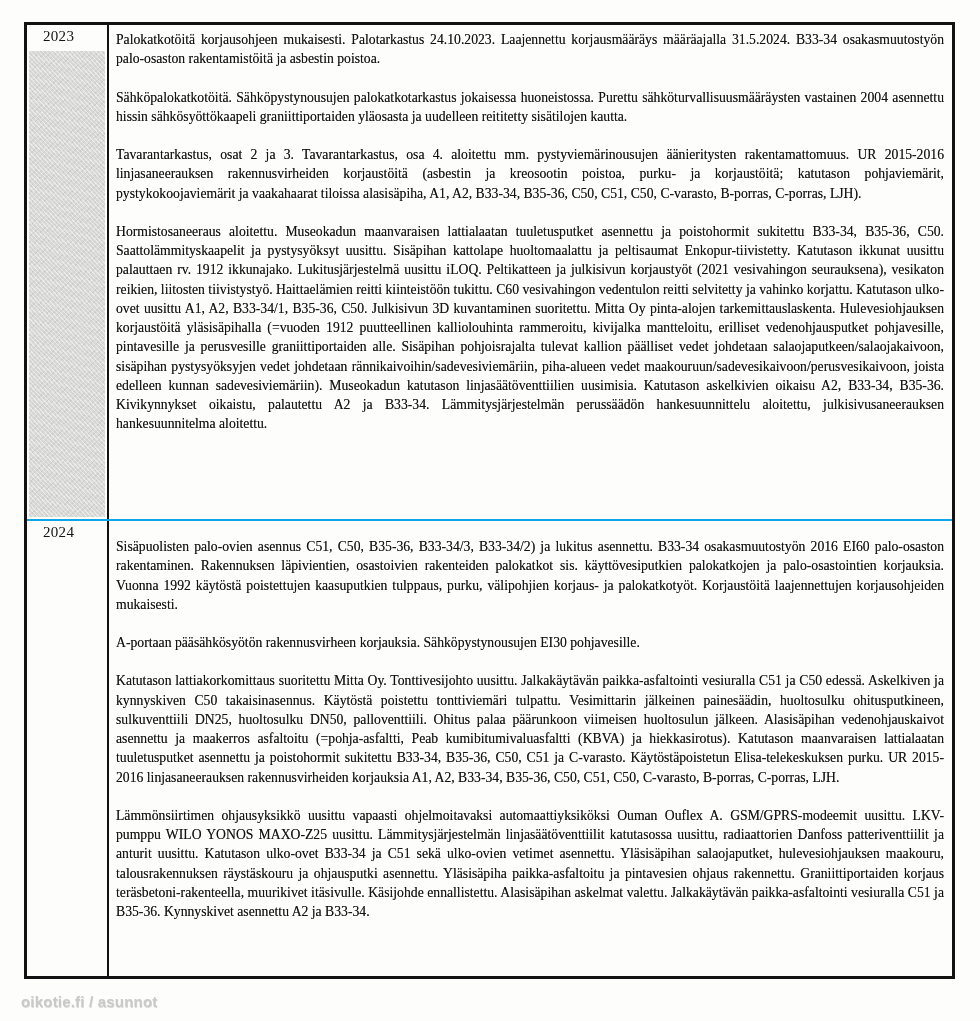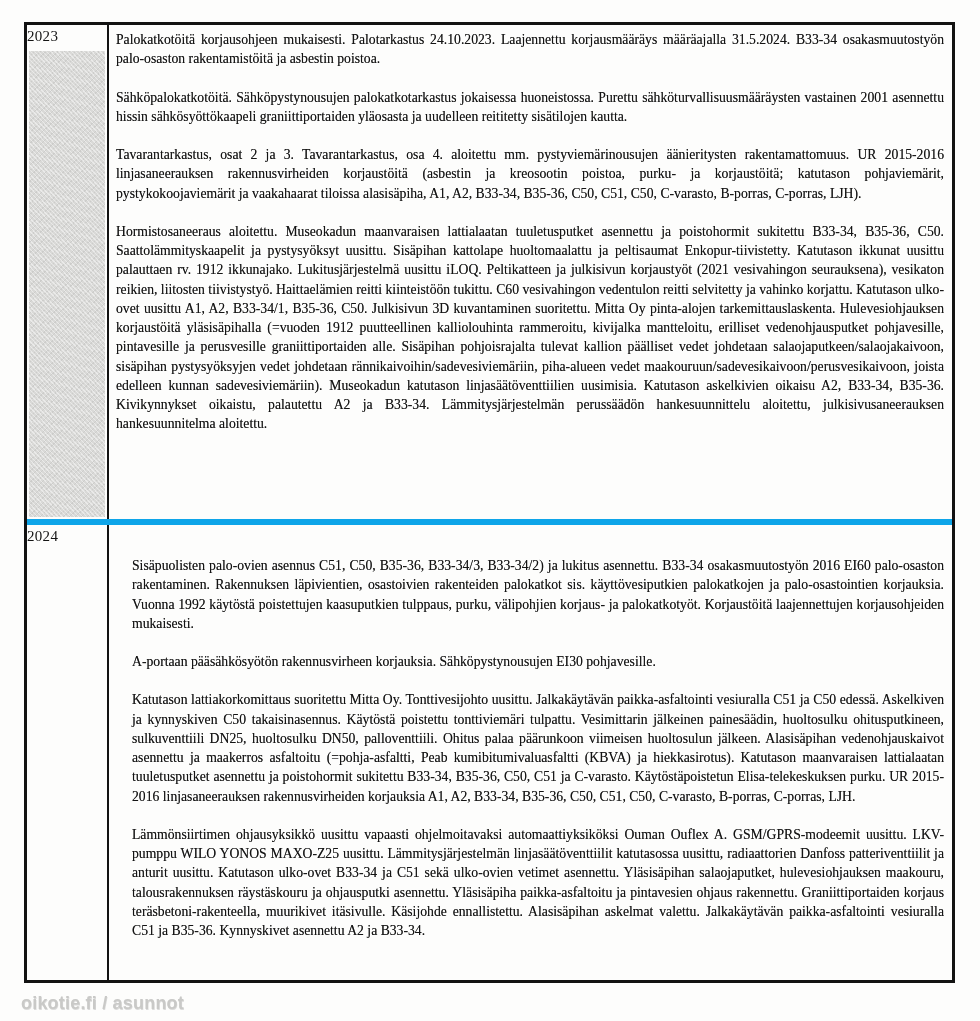--- a/index.html
+++ b/index.html
@@ -17,27 +17,27 @@
   }
   .doc-table {
     position: absolute;
     left: 24px; top: 22px;
     width: 931px;
     border: 3px solid #121212;
     box-sizing: border-box;
     background: #fdfdfc;
   }
   .row { display: flex; align-items: stretch; }
-  .row + .row { border-top: 6px solid #0ea5e9; gap: 16px; }
+  .row + .row { border-top: 2px solid #0ea5e9; }
   .year-cell {
     flex: 0 0 82px;
     width: 82px;
     border-right: 2px solid #121212;
     position: relative;
-    padding: 3px 0;
+    padding: 3px 16px;
     font-size: 15px;
     box-sizing: border-box;
   }
   .year-label { position: relative; z-index: 2; letter-spacing: 0.3px; }
   .scan-texture {
     position: absolute;
     left: 2px; right: 2px; top: 26px; bottom: 2px;
     background-color: #d9d9d7;
     background-image:
       repeating-linear-gradient(47deg, rgba(255,255,255,0.45) 0 1px, transparent 1px 3px),
@@ -49,47 +49,47 @@
     padding: 5px 8px 6px 7px;
     font-size: 13.7px;
     line-height: 19.25px;
     text-align: justify;
     box-sizing: border-box;
     text-shadow: 0 0 0.35px rgba(10,10,10,0.55);
   }
   .content-cell p { margin: 0 0 19px 0; }
   .content-cell p:last-child { margin-bottom: 0; }
   .row-2023 .content-cell { min-height: 494px; }
-  .row-2024 .content-cell { min-height: 455px; padding-top: 31px; }
+  .row-2024 .content-cell { min-height: 455px; padding-top: 16px; }
   .watermark {
     position: absolute;
     left: 21px; top: 993px;
     font-family: "Liberation Sans", sans-serif;
-    font-size: 18px;
+    font-size: 15px;
     font-weight: bold;
     color: #c9c9c7;
     text-shadow: 0.5px 0.5px 0 rgba(120,120,120,0.25);
     letter-spacing: 0.2px;
     z-index: 3;
   }
 </style>
 </head>
 <body>
 
 <div class="page">
   <div class="doc-table">
 
     <div class="row row-2023">
       <div class="year-cell">
         <span class="year-label">2023</span>
         <div class="scan-texture"></div>
       </div>
       <div class="content-cell">
         <p>Palokatkotöitä korjausohjeen mukaisesti. Palotarkastus 24.10.2023. Laajennettu korjausmääräys määräajalla 31.5.2024. B33-34 osakasmuutostyön palo-osaston rakentamistöitä ja asbestin poistoa.</p>
-        <p>Sähköpalokatkotöitä. Sähköpystynousujen palokatkotarkastus jokaisessa huoneistossa. Purettu sähköturvallisuusmääräysten vastainen 2001 asennettu hissin sähkösyöttökaapeli graniittiportaiden yläosasta ja uudelleen reititetty sisätilojen kautta.</p>
+        <p>Sähköpalokatkotöitä. Sähköpystynousujen palokatkotarkastus jokaisessa huoneistossa. Purettu sähköturvallisuusmääräysten vastainen 2004 asennettu hissin sähkösyöttökaapeli graniittiportaiden yläosasta ja uudelleen reititetty sisätilojen kautta.</p>
         <p>Tavarantarkastus, osat 2 ja 3. Tavarantarkastus, osa 4. aloitettu mm. pystyviemärinousujen äänieritysten rakentamattomuus. UR 2015-2016 linjasaneerauksen rakennusvirheiden korjaustöitä (asbestin ja kreosootin poistoa, purku- ja korjaustöitä; katutason pohjaviemärit, pystykokoojaviemärit ja vaakahaarat tiloissa alasisäpiha, A1, A2, B33-34, B35-36, C50, C51, C50, C-varasto, B-porras, C-porras, LJH).</p>
         <p>Hormistosaneeraus aloitettu. Museokadun maanvaraisen lattialaatan tuuletusputket asennettu ja poistohormit sukitettu B33-34, B35-36, C50. Saattolämmityskaapelit ja pystysyöksyt uusittu. Sisäpihan kattolape huoltomaalattu ja peltisaumat Enkopur-tiivistetty. Katutason ikkunat uusittu palauttaen rv. 1912 ikkunajako. Lukitusjärjestelmä uusittu iLOQ. Peltikatteen ja julkisivun korjaustyöt (2021 vesivahingon seurauksena), vesikaton reikien, liitosten tiivistystyö. Haittaelämien reitti kiinteistöön tukittu. C60 vesivahingon vedentulon reitti selvitetty ja vahinko korjattu. Katutason ulko-ovet uusittu A1, A2, B33-34/1, B35-36, C50. Julkisivun 3D kuvantaminen suoritettu. Mitta Oy pinta-alojen tarkemittauslaskenta. Hulevesiohjauksen korjaustöitä yläsisäpihalla (=vuoden 1912 puutteellinen kalliolouhinta rammeroitu, kivijalka mantteloitu, erilliset vedenohjausputket pohjavesille, pintavesille ja perusvesille graniittiportaiden alle. Sisäpihan pohjoisrajalta tulevat kallion päälliset vedet johdetaan salaojaputkeen/salaojakaivoon, sisäpihan pystysyöksyjen vedet johdetaan rännikaivoihin/sadevesiviemäriin, piha-alueen vedet maakouruun/sadevesikaivoon/perusvesikaivoon, joista edelleen kunnan sadevesiviemäriin). Museokadun katutason linjasäätöventtiilien uusimisia. Katutason askelkivien oikaisu A2, B33-34, B35-36. Kivikynnykset oikaistu, palautettu A2 ja B33-34. Lämmitysjärjestelmän perussäädön hankesuunnittelu aloitettu, julkisivusaneerauksen hankesuunnitelma aloitettu.</p>
       </div>
     </div>
 
     <div class="row row-2024">
       <div class="year-cell">
         <span class="year-label">2024</span>
       </div>
       <div class="content-cell">

